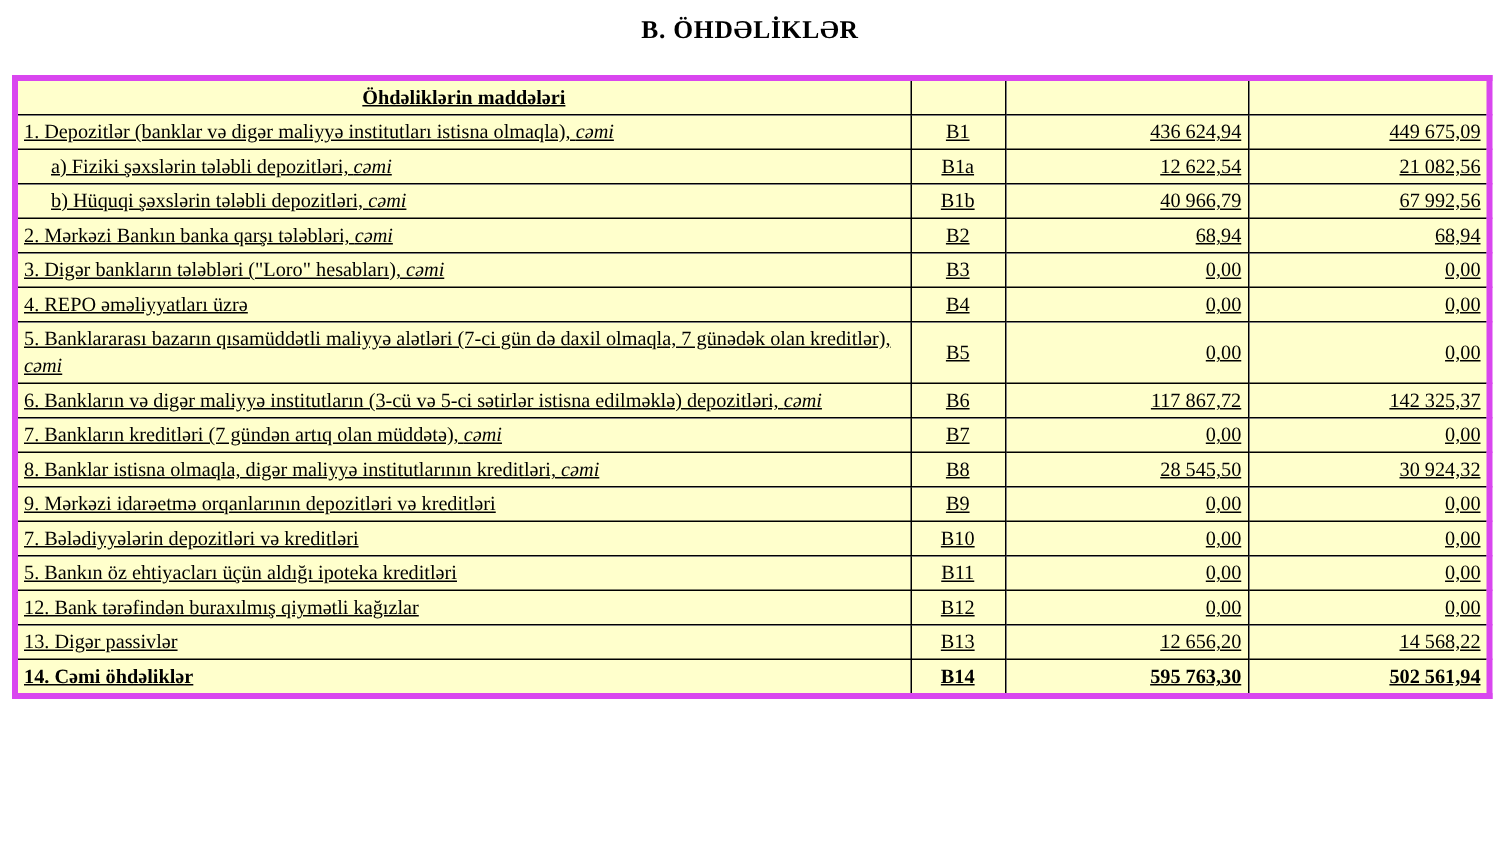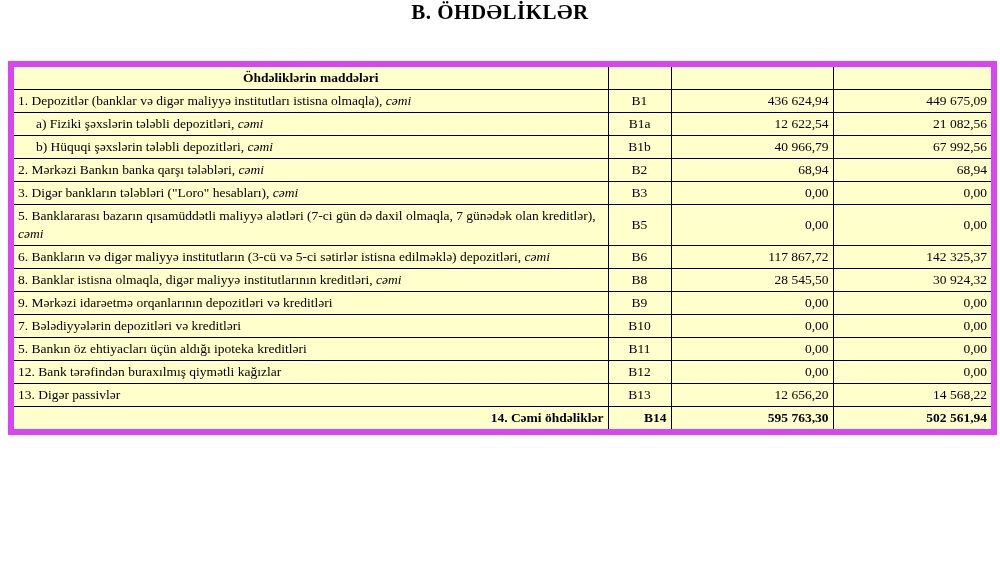--- a/index.html
+++ b/index.html
@@ -10,29 +10,31 @@
   body {
     width: 1000px;
     height: 568px;
     font-family: "Liberation Serif", serif;
     color: #000000;
     overflow: hidden;
   }
   .page-title {
     text-align: center;
     font-weight: bold;
-    font-size: 21px;
+    font-size: 17px;
+    padding-top: 10px;
     letter-spacing: 0.5px;
   }
   table.liab {
     border-collapse: collapse;
-    margin: 36px 8px 0 8px;
+    margin: 20px 8px 0 8px;
     width: 983px;
     table-layout: fixed;
-    border: 6px solid #d946ef;
+    border: 4px solid #d946ef;
+    text-decoration: underline;
   }
   table.liab col.c-label { width: 597px; }
   table.liab col.c-code  { width: 63px;  }
   table.liab col.c-v1    { width: 162px; }
   table.liab col.c-v2    { width: 161px; }
   .liab th, .liab td {
     border: 1px solid #000000;
     background: #FFFFCC;
     font-size: 13.5px;
     line-height: 18px;
@@ -41,21 +43,21 @@
     overflow: hidden;
   }
   .liab th {
     font-weight: bold;
     text-align: center;
     height: 18px;
   }
   .liab td.label { text-align: left; }
   .liab td.code  { text-align: center; }
   .liab td.num   { text-align: right; white-space: nowrap; }
-  .liab tr.bold td { font-weight: bold; text-align: right; }
+  .liab tr.bold td { font-weight: bold; }
   .liab td.ind1 { padding-left: 22px; }
   .liab td.ind0 { padding-left: 4px; }
 </style>
 </head>
 <body>
 
 <div class="page-title">B. ÖHDƏLİKLƏR</div>
 
 <table class="liab">
   <colgroup>
@@ -97,30 +99,42 @@
         <td class="num">68,94</td>
         <td class="num">68,94</td>
       </tr>
       <tr>
         <td class="label ind0">3. Digər bankların tələbləri ("Loro" hesabları), <i>cəmi</i></td>
         <td class="code">B3</td>
         <td class="num">0,00</td>
         <td class="num">0,00</td>
       </tr>
       <tr>
+        <td class="label ind0">4. REPO əməliyyatları  üzrə</td>
+        <td class="code">B4</td>
+        <td class="num">0,00</td>
+        <td class="num">0,00</td>
+      </tr>
+      <tr>
         <td class="label ind0">5. Banklararası bazarın qısamüddətli maliyyə alətləri (7-ci gün də daxil olmaqla, 7 günədək olan kreditlər), <i>cəmi</i></td>
         <td class="code">B5</td>
         <td class="num">0,00</td>
         <td class="num">0,00</td>
       </tr>
       <tr>
         <td class="label ind0">6. Bankların və digər maliyyə institutların (3-cü və 5-ci sətirlər istisna edilməklə) depozitləri, <i>cəmi</i></td>
         <td class="code">B6</td>
         <td class="num">117 867,72</td>
         <td class="num">142 325,37</td>
+      </tr>
+      <tr>
+        <td class="label ind0">7. Bankların kreditləri (7 gündən artıq olan müddətə), <i>cəmi</i></td>
+        <td class="code">B7</td>
+        <td class="num">0,00</td>
+        <td class="num">0,00</td>
       </tr>
       <tr>
         <td class="label ind0">8. Banklar istisna olmaqla, digər maliyyə institutlarının kreditləri, <i>cəmi</i></td>
         <td class="code">B8</td>
         <td class="num">28 545,50</td>
         <td class="num">30 924,32</td>
       </tr>
       <tr>
         <td class="label ind0">9. Mərkəzi idarəetmə orqanlarının depozitləri və kreditləri</td>
         <td class="code">B9</td>

